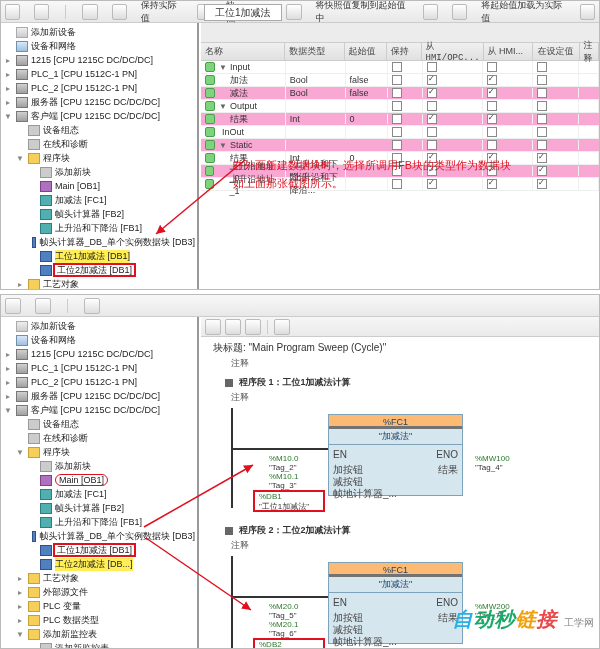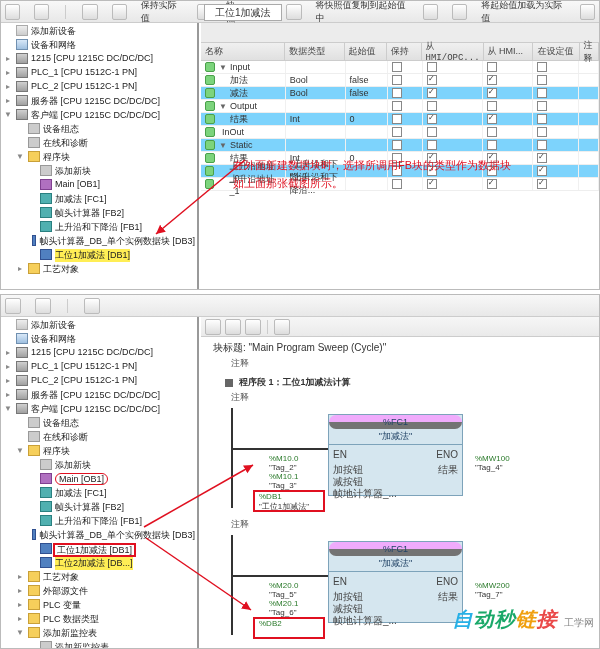--- a/index.html
+++ b/index.html
@@ -12,21 +12,21 @@
   .toolbar { height: 22px; background: linear-gradient(#f8f8f8,#e8e8e8); border-bottom: 1px solid #ccc; display: flex; align-items: center; padding: 0 4px; gap: 14px; position: relative; }
   .toolbar2 { height: 20px; background: linear-gradient(#f6f6f6,#eaeaea); border-bottom: 1px solid #ccc; display: flex; align-items: center; padding: 0 4px; gap: 4px; }
   .tb-btn { width: 16px; height: 16px; background: linear-gradient(#fff,#ddd); border: 1px solid #bbb; border-radius: 2px; }
   .tb-sep { width: 1px; height: 14px; background: #ccc; margin: 0 2px; }
   .tb-label { font-size: 9px; color: #333; }
 
   .title-tab { position: absolute; left: 203px; top: 3px; height: 17px; background: #fff; border: 1px solid #aaa; padding: 0 10px; font-size: 10px; line-height: 15px; color: #333; }
 
   .tree-pane { position: absolute; left: 0; top: 22px; bottom: 0; width: 198px; background: #fff; border-right: 2px solid #999; overflow: hidden; }
   .tree { padding: 2px 0; }
-  .tree-node { display: flex; align-items: flex-start; height: 14px; padding: 0 2px; white-space: nowrap; }
+  .tree-node { display: flex; align-items: center; height: 14px; padding: 0 2px; white-space: nowrap; }
   .tn-toggle { width: 10px; height: 10px; display: inline-flex; align-items:center; justify-content:center; font-size: 8px; color: #888; }
   .tn-icon { width: 12px; height: 11px; margin: 0 3px; display: inline-block; vertical-align: middle; }
   .ico-addev { background: linear-gradient(#eee,#ccc); border:1px solid #aaa; }
   .ico-plc { background: linear-gradient(#d0d0d0,#a0a0a0); border:1px solid #777; }
   .ico-net { background: linear-gradient(#d8e8f8,#a0c0e0); border:1px solid #7090b0; }
   .ico-folder { background: #f6cf5b; border:1px solid #c9a038; }
   .ico-block-purple { background: #b070c0; border:1px solid #804090; }
   .ico-block-teal { background: #50b0b0; border:1px solid #2a8080; }
   .ico-block-blue { background: #5080c0; border:1px solid #305090; }
   .ico-grey { background: #ccc; border: 1px solid #999; }
@@ -34,21 +34,21 @@
   .tree-node.hi-yellow .tn-label { background: #ffee55; }
   .tree-node.hi-red .tn-label { border: 2px solid #e01020; padding: 0 2px; margin-left: -2px; line-height: 10px; }
   .tree-node.hi-redoval .tn-label { border: 1px solid #e01020; border-radius: 7px; padding: 0 3px; }
   .depth-0 { padding-left: 2px; } .depth-1 { padding-left: 14px; } .depth-2 { padding-left: 26px; }
 
   .center-top { position: absolute; left: 200px; top: 42px; right: 0; height: 110px; background: #fff; }
   .grid-head { display: flex; height: 18px; background: linear-gradient(#f0f0f0,#e0e0e0); border-bottom: 1px solid #ccc; font-size: 9px; color: #444; }
   .gh-cell { border-right: 1px solid #ccc; padding: 2px 4px; display:flex; align-items:center; }
   .row { display:flex; height: 13px; font-size: 9px; border-bottom: 1px solid #eee; color:#333; }
   .row-cell { border-right: 1px solid #f0f0f0; padding: 0 4px; display:flex; align-items:center; }
-  .row.alt { background:#7dd3fc; }
+  .row.alt { background:#f9a8d4;align-items:center; }
   .row .dot { width:10px;height:10px;display:inline-block;margin-right:4px;border:1px solid #4aa04a;background:#7cd47c;border-radius:2px; }
   .row .tri { font-size:8px; color:#666; margin-right:3px; }
   .chk { width:10px; height:10px; border:1px solid #888; display: inline-block; background:#fff; position:relative; }
   .chk.on::after { content:"✓"; font-size:8px; color:#333; position:absolute; left:0; top:-2px; }
 
   .annotation { position: absolute; left: 232px; top: 155px; width: 300px; font-size: 11px; color: #e01020; line-height: 18px; }
 
   .arrow-canvas { position: absolute; left:0; top:0; width:100%; height:100%; pointer-events:none; }
 
   .summary-strip { position: absolute; top: 22px; left:200px; right:0; height:20px; background:#ececec; border-bottom:1px solid #ccc; }
@@ -56,21 +56,21 @@
   .center-bottom-wrap { position:absolute; left:200px; right:0; top:22px; bottom:0; background:#fff; overflow:hidden; }
   .section-title { margin: 4px 0 2px 12px; font-size: 10px; color:#333; }
   .section-sub { margin: 0 0 4px 30px; font-size: 9px; color:#555; }
   .net-head { display:flex; align-items:center; margin: 6px 0 2px 24px; font-size: 9px; color:#333; }
   .net-bullet { width:8px; height:8px; background:#666; margin-right:6px; }
 
   .ladder { position: relative; height: 110px; margin: 4px 0 0 30px; }
   .rail { position:absolute; left:0; top:0; bottom:10px; width:2px; background:#333; }
   .rung { position:absolute; left:2px; top:40px; width:95px; height:2px; background:#333; }
   .fb-box { position:absolute; left:97px; top:6px; width:135px; height:82px; background:#d5e6ef; border:1px solid #7da3ba; font-size:8px; }
-  .fb-title { height:14px; text-align:center; border-bottom:7px solid #737373; background:#f0abfc; line-height:14px; color:#246; font-size:9px;border-radius:7px;}
+  .fb-title { height:14px; text-align:center; border-bottom:3px solid #737373; background:#fdba74; line-height:14px; color:#246; font-size:9px;}
   .fb-subtitle { text-align:center; color:#246; font-size:9px; padding:1px 0; border-bottom:1px solid #7da3ba;}
   .fb-port-l,.fb-port-r { position:absolute; font-size:10px; color:#444; }
   .fb-port-l { left:4px; } .fb-port-r { right:4px; text-align:right; }
 
   .tag-label { position:absolute; color:#2a7a2a; font-size:8px; }
   .tag-sub { position:absolute; color:#333; font-size:8px; }
   .red-box { position:absolute; border:2px solid #e01020; }
 
   .watermark { position:absolute; right:6px; bottom:16px; font-size:20px; font-weight:bold; font-style:italic; letter-spacing:1px; }
   .watermark .c1{color:#27b0e6;} .watermark .c2{color:#1aa869;} .watermark .c3{color:#1aa869;} .watermark .c4{color:#f0a010;}
@@ -178,20 +178,25 @@
         </div>
         <div class="tree-node depth-2">
           <span class="tn-toggle"></span>
           <span class="tn-icon ico-block-blue"></span>
           <span class="tn-label">帧头计算器_DB_单个实例数据块 [DB3]</span>
         </div>
         <div class="tree-node depth-2 hi-yellow">
           <span class="tn-toggle"></span>
           <span class="tn-icon ico-block-blue"></span>
           <span class="tn-label">工位1加减法 [DB1]</span>
+        </div>
+        <div class="tree-node depth-2 hi-red">
+          <span class="tn-toggle"></span>
+          <span class="tn-icon ico-block-blue"></span>
+          <span class="tn-label">工位2加减法 [DB1]</span>
         </div>
         <div class="tree-node depth-1">
           <span class="tn-toggle">▸</span>
           <span class="tn-icon ico-folder"></span>
           <span class="tn-label">工艺对象</span>
         </div>
       </div>
   </div>
 
   <div class="summary-strip"></div>
@@ -611,20 +616,24 @@
       <span class="tag-sub" style="left:38px;top:55px">"Tag_2"</span>
       <span class="tag-label" style="left:38px;top:64px">%M10.1</span>
       <span class="tag-sub" style="left:38px;top:73px">"Tag_3"</span>
       <span class="tag-label" style="left:28px;top:84px">%DB1</span>
       <span class="tag-sub" style="left:28px;top:93px">"工位1加减法"</span>
       <span class="tag-label" style="left:244px;top:46px">%MW100</span>
       <span class="tag-sub" style="left:244px;top:55px">"Tag_4"</span>
       <div class="red-box" style="left:22px;top:82px;width:72px;height:22px"></div>
     </div>
 
+    <div class="net-head">
+      <span class="net-bullet"></span>
+      <b>程序段 2：工位2加减法计算</b>
+    </div>
     <div class="section-sub">注释</div>
     <div class="ladder" id="ladder2">
       <div class="rail"></div>
       <div class="rung"></div>
       <div class="fb-box">
         <div class="fb-title">%FC1</div>
         <div class="fb-subtitle">"加减法"</div>
         <div class="fb-port-l" style="top:34px">EN</div>
         <div class="fb-port-r" style="top:34px">ENO</div>
         <div class="fb-port-l" style="top:48px">加按钮</div>

